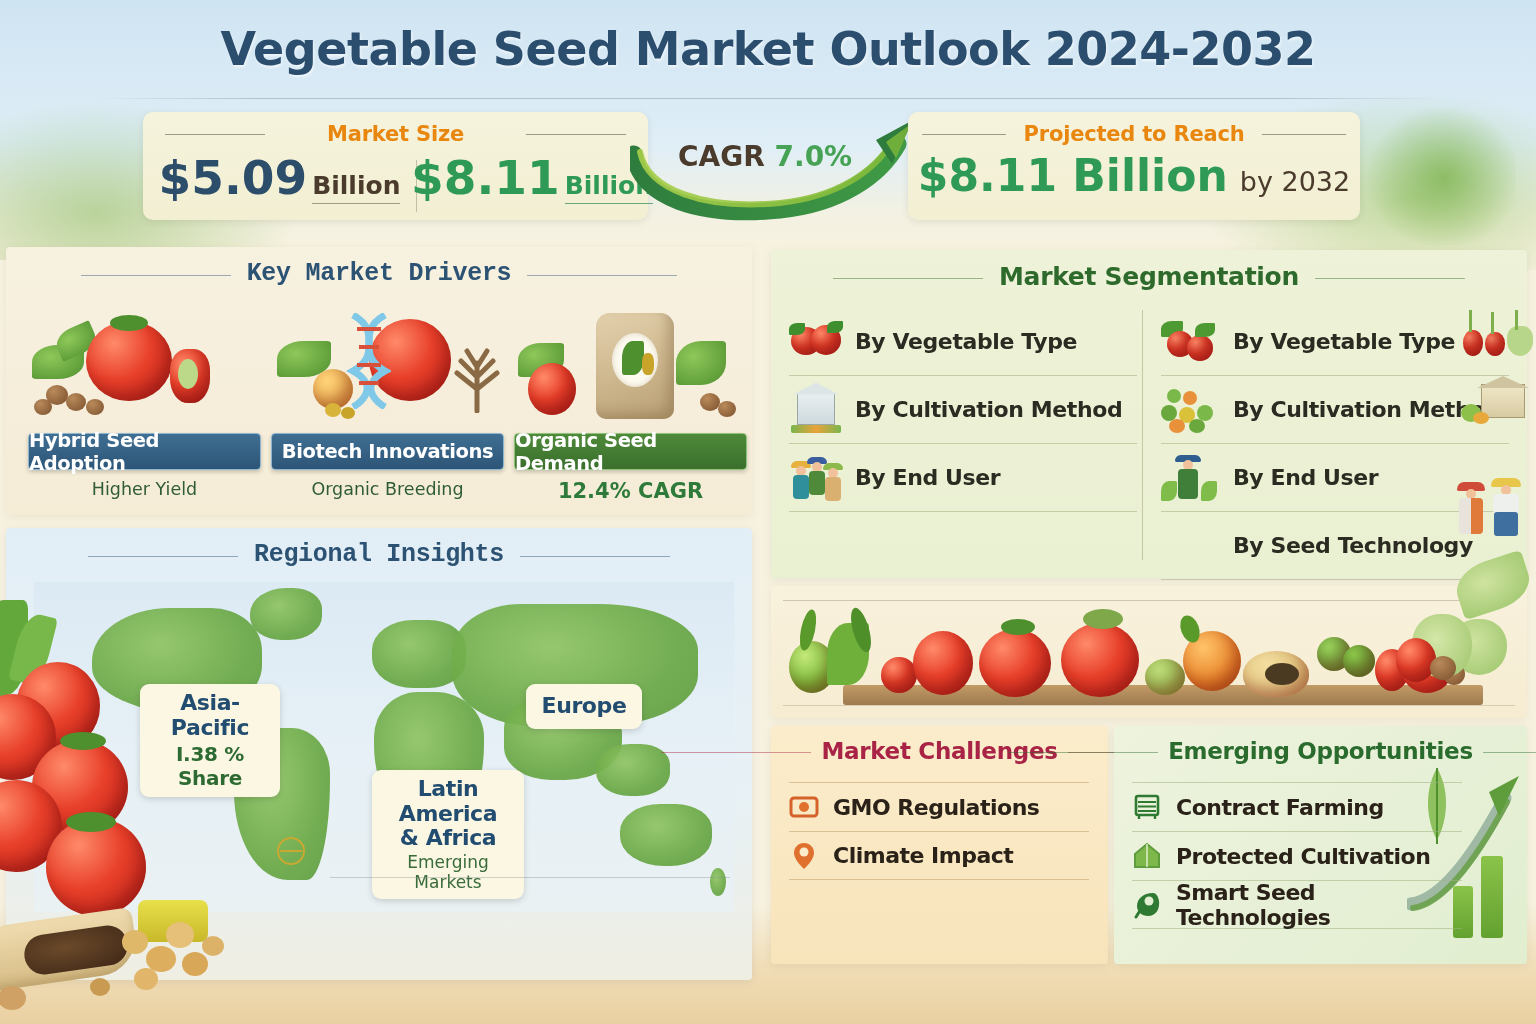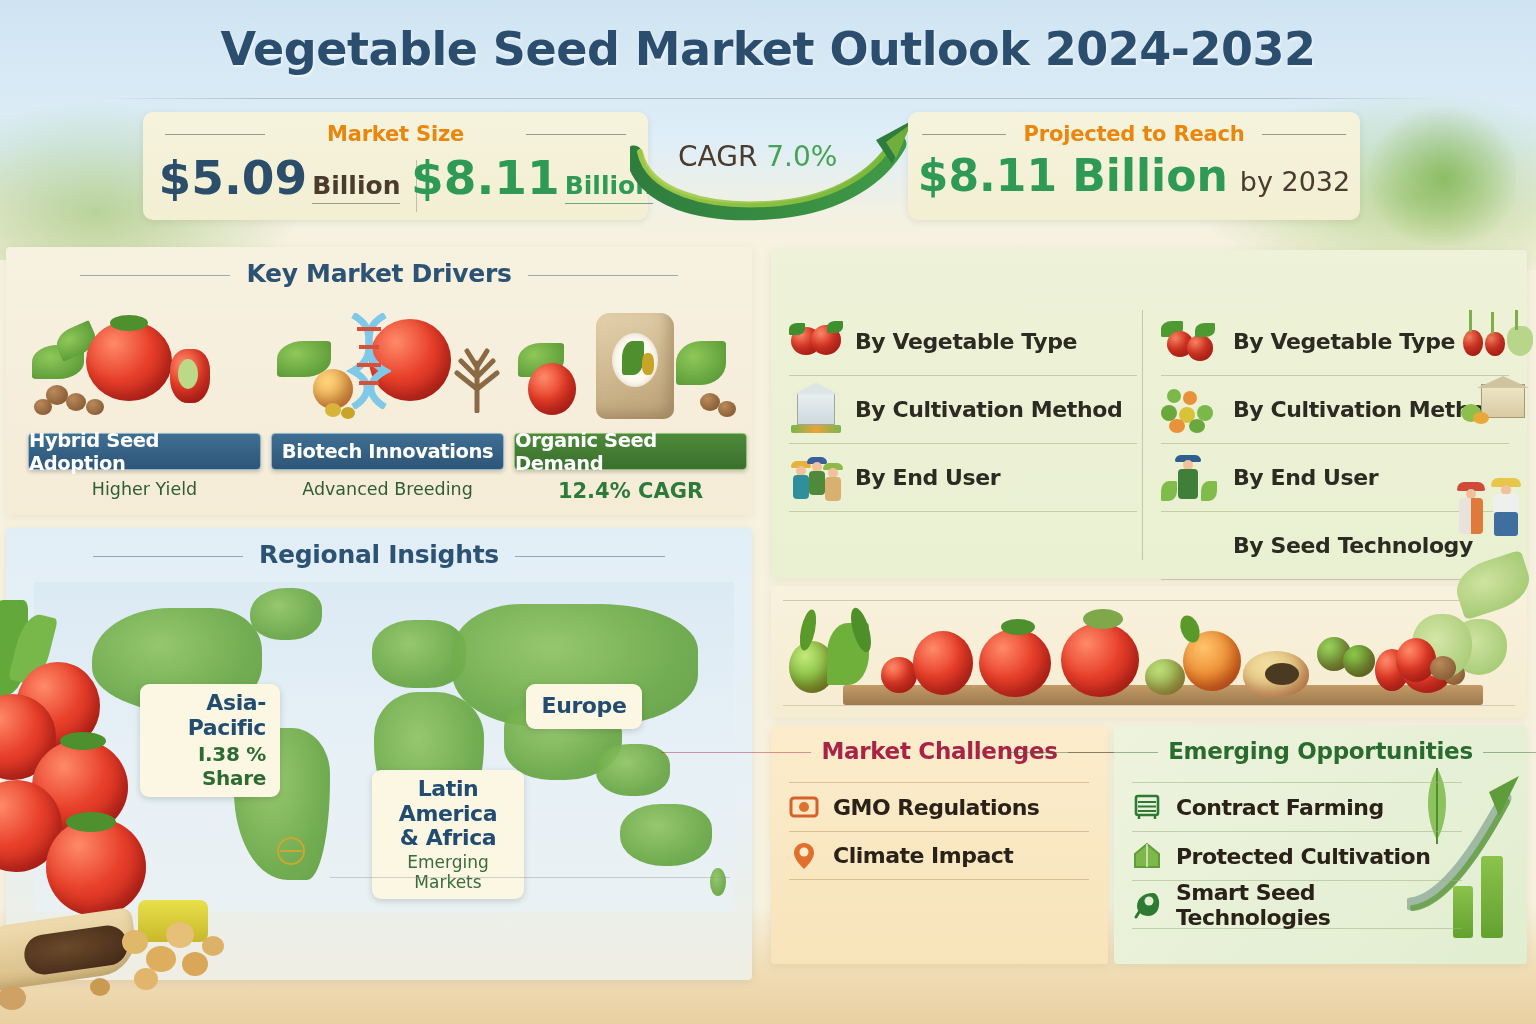--- a/index.html
+++ b/index.html
@@ -92,21 +92,21 @@
   }
   .by-year {
     font-family:"DejaVu Sans", sans-serif; font-weight:400;
     font-size:27px; color:#4a3b2c; margin-left:12px;
   }
 
   
   .cagr-zone { position:absolute; left:630px; top:118px; width:300px; height:105px; }
   .cagr-text {
     position:absolute; left:48px; top:22px;
-    font-family:"DejaVu Sans", sans-serif; font-weight:400; font-size:28px;
+    font-family:"DejaVu Sans", sans-serif; font-weight:700; font-size:28px;
     white-space:nowrap; z-index:3;
   }
   .cagr-text .lbl { color:#4a3b2c; }
   .cagr-text .val { color:#46a356; }
 
   
   .panel { position:absolute; border-radius:4px; }
 
   #drivers-panel {
     left: 6px; top: 247px; width: 746px; height: 268px;
@@ -145,21 +145,21 @@
     font-family:"DejaVu Sans", sans-serif; font-weight:700;
     font-size:25px; letter-spacing:-.3px;
   }
   .sec-head .hl { position:relative; display:inline-block; padding:0 16px; }
   .sec-head .hl::before, .sec-head .hl::after {
     content:""; position:absolute; top:55%; width:150px; height:1px;
     background: currentColor; opacity:.45;
   }
   .sec-head .hl::before { right:100%; }
   .sec-head .hl::after  { left:100%; }
-  .navy-head  { color:#2c5274; }
+  .navy-head  { color:#2c5274;font-family:Liberation Mono, monospace; }
   .green-head { color:#2e6a2c; }
   .crimson-head { color:#a82345; }
   .darkgreen-head { color:#2a6b2e; }
 
   
   .driver { position:absolute; top:60px; width:233px; }
   #driver-0 { left: 22px; }
   #driver-1 { left: 265px; }
   #driver-2 { left: 508px; }
   .driver-art {
@@ -432,41 +432,44 @@
           <line x1="12" y1="52" x2="36" y2="52" stroke="#d8503a" stroke-width="4"></line>
           <line x1="14" y1="70" x2="34" y2="70" stroke="#d8503a" stroke-width="4"></line>
         </svg>
         <svg style="position:absolute;left:180px;top:36px;" width="52" height="70" viewBox="0 0 52 70">
           <path d="M26,68 L26,20 M26,46 L6,30 M26,46 L46,30 M26,34 L10,18 M26,34 L42,18 M26,24 L16,8 M26,24 L36,8" stroke="#8a6a44" stroke-width="5" fill="none" stroke-linecap="round"></path>
         </svg>
         <div class="seedpile" style="left:54px;top:96px;width:16px;height:14px;background:#d8b43a;"></div>
         <div class="seedpile" style="left:70px;top:100px;width:14px;height:12px;background:#c8a42a;"></div>
       </div>
       <div class="driver-chip chip-blue">Biotech Innovations</div>
-      <div class="driver-sub">Advanced Breeding</div>
+      <div class="driver-sub">Organic Breeding</div>
     </div>
 
     <div class="driver" id="driver-2">
       <div class="driver-art">
         <div class="leaf" style="left:4px;top:36px;width:46px;height:34px;"></div>
         <div class="tomato" style="left:14px;top:56px;width:48px;height:52px;"></div>
         <div class="sack" style="left:82px;top:6px;width:78px;height:106px;"></div>
         <div class="sack-label" style="left:98px;top:26px;width:46px;height:54px;"></div>
         <div class="leaf" style="left:108px;top:34px;width:22px;height:34px;background:#4e8f2e;border-radius:50% 10% 50% 10%;"></div>
         <div class="seedpile" style="left:128px;top:46px;width:12px;height:22px;background:#c8a428;border-radius:40%;"></div>
         <div class="leaf" style="left:162px;top:34px;width:50px;height:44px;"></div>
         <div class="seedpile" style="left:186px;top:86px;width:20px;height:18px;"></div>
         <div class="seedpile" style="left:204px;top:94px;width:18px;height:16px;"></div>
       </div>
       <div class="driver-chip chip-green">Organic Seed Demand</div>
       <div class="driver-sub bold">12.4% CAGR</div>
     </div>
   </div>
 
   <div class="panel" id="segmentation-panel">
+    <div class="sec-head green-head">
+      <span class="hl">Market Segmentation</span>
+    </div>
     <div class="seg-vdiv"></div>
 
     <div class="seg-col" id="seg-col-left">
       <div class="seg-item">
         <div class="seg-icon">
           <div class="tomato" style="left:2px;top:10px;width:30px;height:28px;"></div>
           <div class="tomato" style="left:22px;top:8px;width:30px;height:30px;"></div>
           <div class="leaf" style="left:0px;top:6px;width:16px;height:12px;background:#3f8f2e;"></div>
           <div class="leaf" style="left:38px;top:4px;width:16px;height:12px;background:#3f8f2e;"></div>
         </div>
@@ -615,21 +618,21 @@
 
       <div class="land" style="left:340px;top:110px;width:110px;height:132px;border-radius:40% 44% 36% 46%/34% 34% 60% 60%;"></div>
 
       <div class="land" style="left:418px;top:22px;width:246px;height:122px;border-radius:28% 40% 40% 34%/40% 38% 42% 44%;"></div>
       <div class="land" style="left:470px;top:116px;width:118px;height:82px;border-radius:36% 44% 48% 40%;"></div>
       <div class="land" style="left:562px;top:162px;width:74px;height:52px;border-radius:46% 40% 44% 46%;"></div>
 
       <div class="land" style="left:586px;top:222px;width:92px;height:62px;border-radius:44% 40% 46% 48%;"></div>
       <div class="land" style="left:676px;top:286px;width:16px;height:28px;border-radius:50%;"></div>
 
-      <div class="map-tag" style="left:106px;top:102px;width:140px;text-align:right;">
+      <div class="map-tag" style="left:106px;top:102px;width:140px;">
         <div class="tag-t1">Asia-Pacific</div>
         <div class="tag-t2">I.38 % Share</div>
       </div>
 
       <div class="map-tag" style="left:492px;top:102px;width:116px;padding:10px 12px;">
         <div class="tag-t1">Europe</div>
       </div>
 
       <div class="map-tag" style="left:338px;top:188px;width:152px;">
         <div class="tag-t1">Latin America</div>

